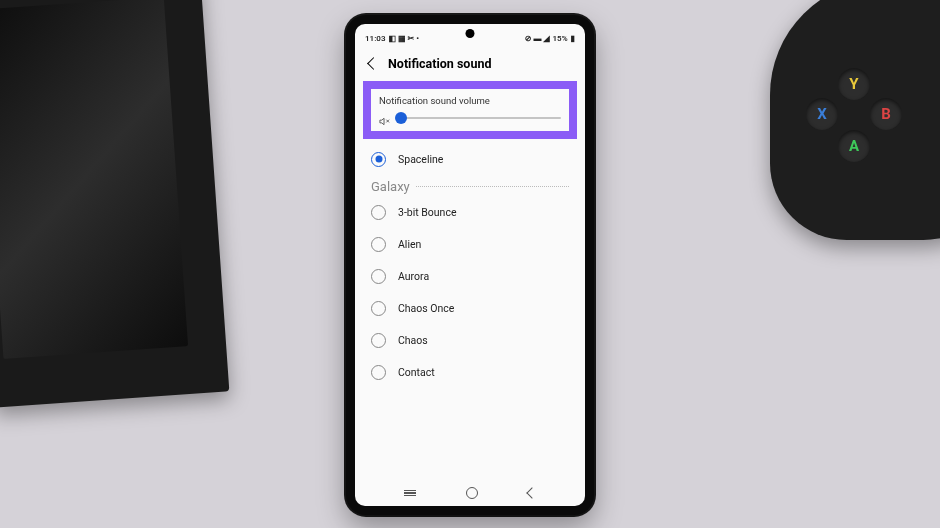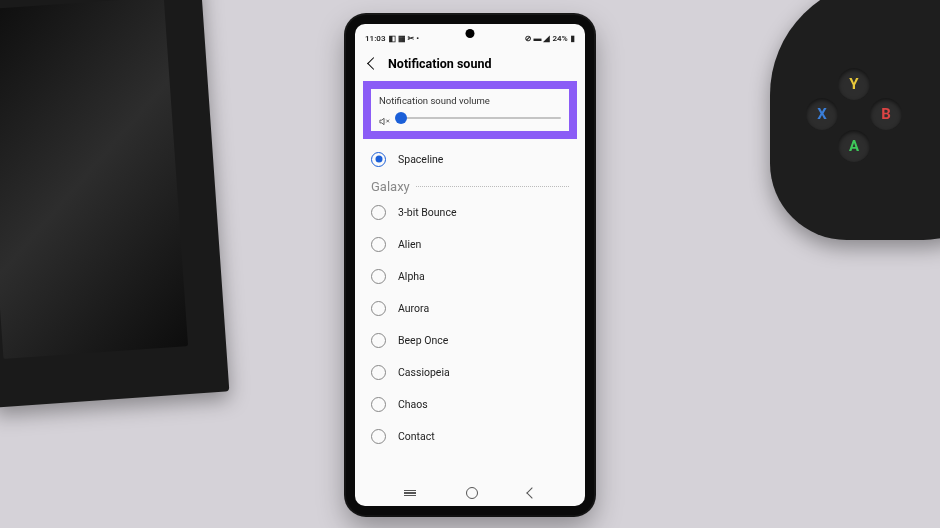--- a/index.html
+++ b/index.html
@@ -267,21 +267,21 @@
   <div class="camera"></div>
   <div class="screen">
 
     <div class="status-bar">
       <div class="status-left">
         <span>11:03</span>
         <span>◧ ▦ ✂ •</span>
       </div>
       <div class="status-right">
         <span>⊘ ▬ ◢</span>
-        <span>24%</span>
+        <span>15%</span>
         <span>▮</span>
       </div>
     </div>
 
     <div class="header">
       <div class="back-chevron"></div>
       <div class="header-title">Notification sound</div>
     </div>
 
     <div class="highlight-box">
@@ -311,33 +311,25 @@
       <div class="opt">
         <div class="radio"></div>
         <div class="opt-label">3-bit Bounce</div>
       </div>
       <div class="opt">
         <div class="radio"></div>
         <div class="opt-label">Alien</div>
       </div>
       <div class="opt">
         <div class="radio"></div>
-        <div class="opt-label">Alpha</div>
-      </div>
-      <div class="opt">
-        <div class="radio"></div>
         <div class="opt-label">Aurora</div>
       </div>
       <div class="opt">
         <div class="radio"></div>
-        <div class="opt-label">Beep Once</div>
-      </div>
-      <div class="opt">
-        <div class="radio"></div>
-        <div class="opt-label">Cassiopeia</div>
+        <div class="opt-label">Chaos Once</div>
       </div>
       <div class="opt">
         <div class="radio"></div>
         <div class="opt-label">Chaos</div>
       </div>
       <div class="opt">
         <div class="radio"></div>
         <div class="opt-label">Contact</div>
       </div>
     </div>

